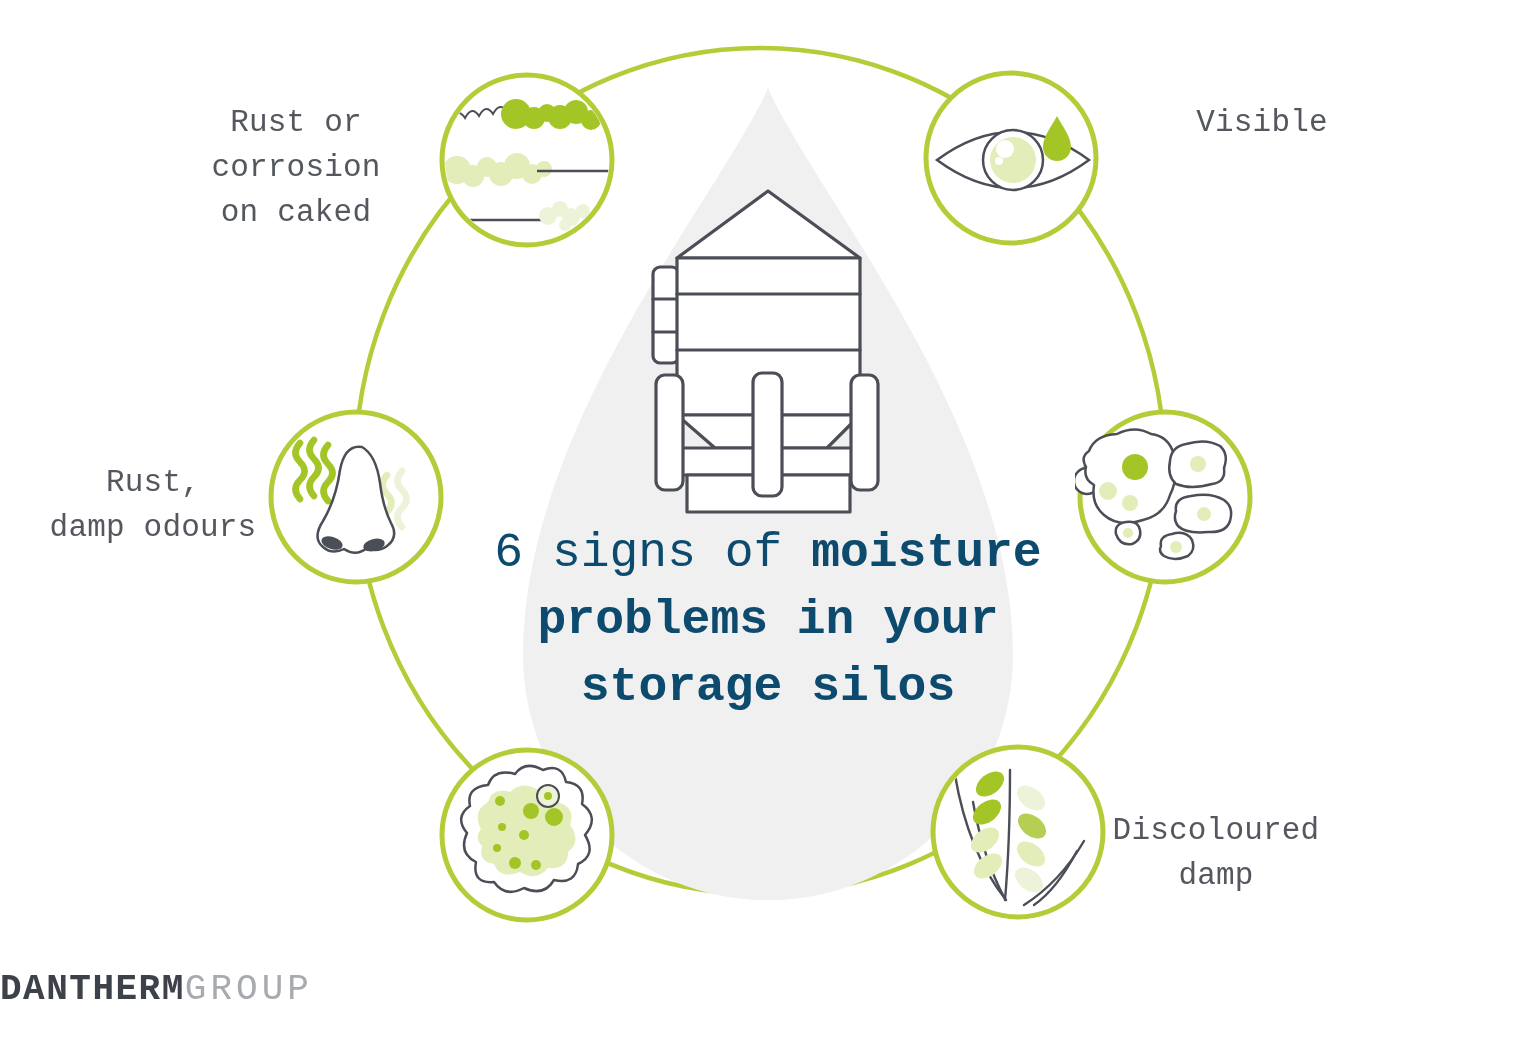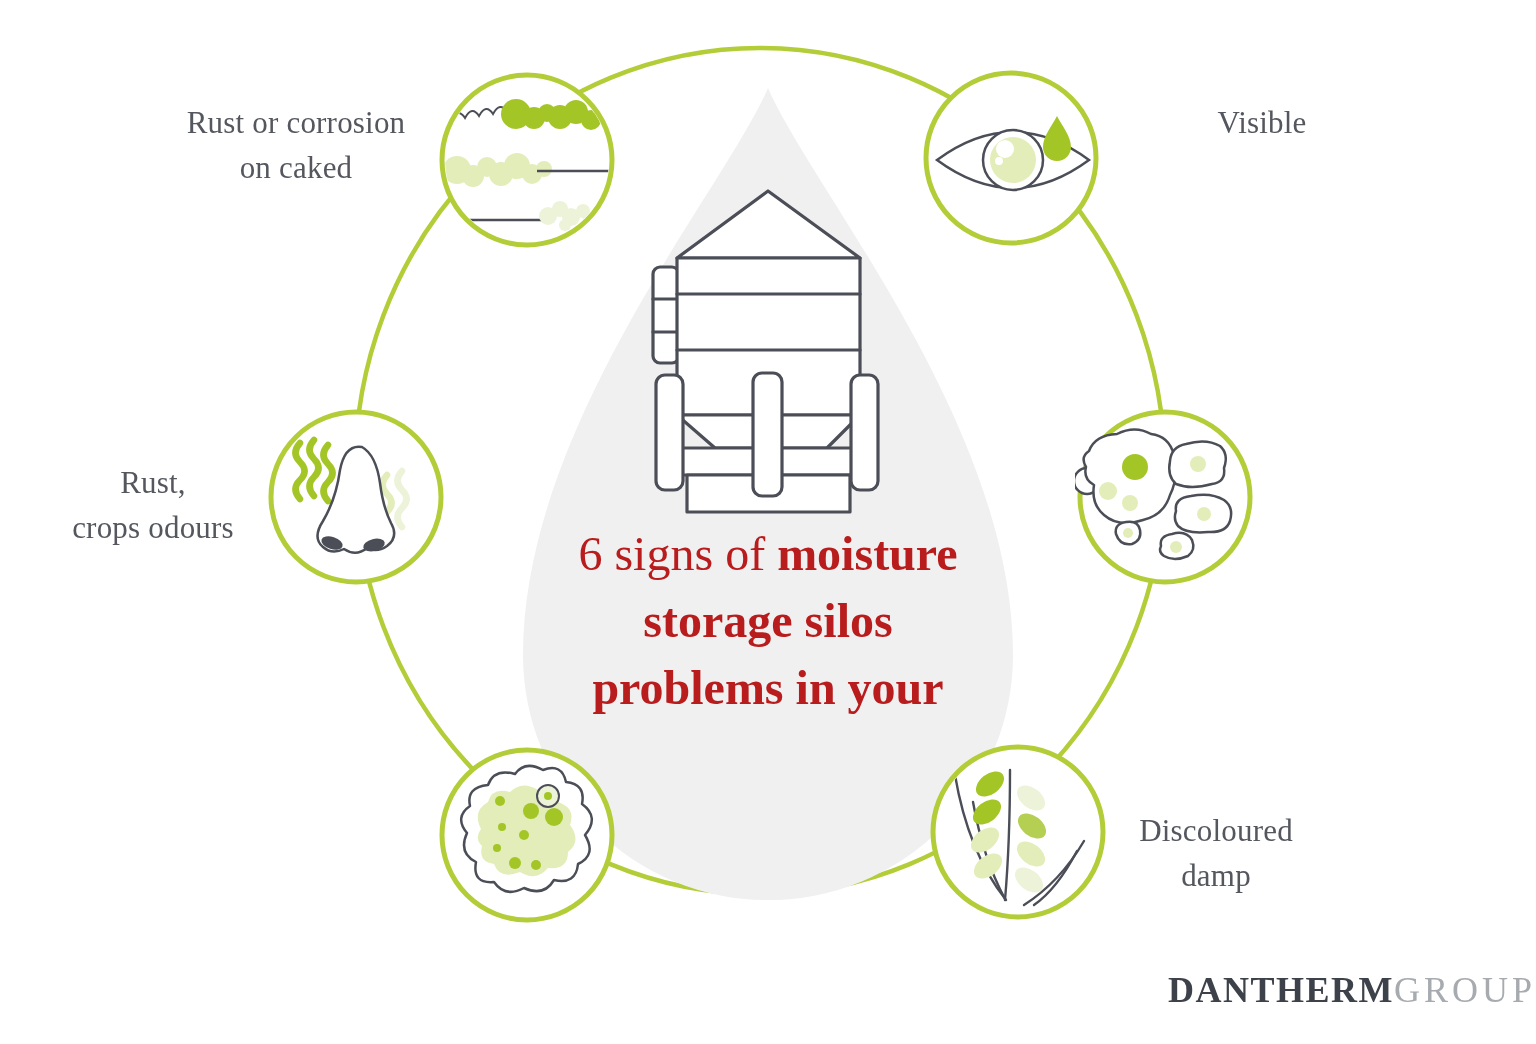--- a/index.html
+++ b/index.html
@@ -1,34 +1,34 @@
 <!DOCTYPE html>
 <html><head>
 <meta charset="utf-8">
 <style>
   html,body{margin:0;padding:0;background:#ffffff;}
   .stage{
     position:relative;width:1536px;height:1044px;background:#ffffff;overflow:hidden;
-    font-family:Liberation Serif, serif;
+    font-family:Liberation Mono, monospace;
   }
   .layer{position:absolute;left:0;top:0;}
   .icon-badge{position:absolute;width:180px;height:180px;}
   .icon-badge svg{display:block;width:180px;height:180px;}
   .sign-label{
     position:absolute;text-align:center;color:#54575e;
     font-size:31px;font-weight:300;line-height:45px;letter-spacing:0.2px;
   }
   .title{
     position:absolute;left:478px;top:520px;width:580px;text-align:center;
-    color:#b91c1c;font-size:48px;line-height:67px;font-weight:300;
+    color:#0c4a6e;font-size:48px;line-height:67px;font-weight:300;
   }
   .title .bold{font-weight:700;}
   .title span{white-space:pre;}
   .logo{
-    position:absolute;left:0;top:969px;width:1536px;text-align:right;
+    position:absolute;left:0;top:969px;width:1536px;text-align:left;
     font-size:36px;color:#3d414a;
   }
   .logo .primary{font-weight:700;letter-spacing:1.5px;}
   .logo .secondary{font-weight:300;color:#a7aaae;letter-spacing:4px;}
 </style>
 </head>
 <body>
 
 <div class="stage">
 
@@ -211,26 +211,26 @@
   </div>
   <div class="sign-label" style="left:1112px;top:100px;width:300px;">
     <div>Visible</div>
   </div>
   <div class="sign-label" style="left:1076px;top:808px;width:280px;">
     <div>Discoloured</div>
     <div>damp</div>
   </div>
   <div class="sign-label" style="left:13px;top:460px;width:280px;">
     <div>Rust,</div>
-    <div>crops odours</div>
+    <div>damp odours</div>
   </div>
 
   <div class="title">
     <div><span>6 signs of </span><span class="bold">moisture</span></div>
+    <div class="bold">problems in your</div>
     <div class="bold">storage silos</div>
-    <div class="bold">problems in your</div>
   </div>
 
   <div class="logo">
     <span class="primary">DANTHERM</span><span class="secondary">GROUP</span>
   </div>
 
 </div>
 
 </body></html>

